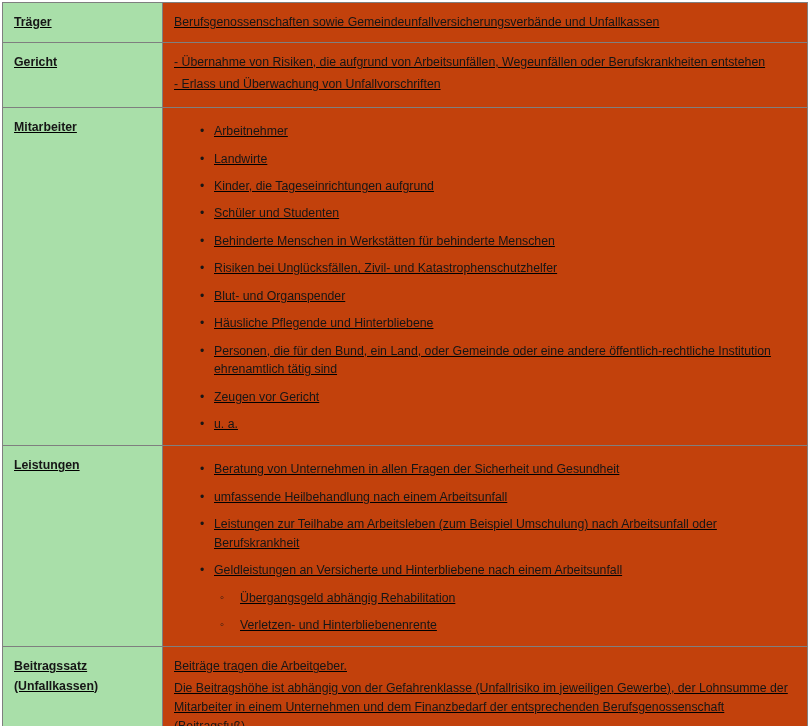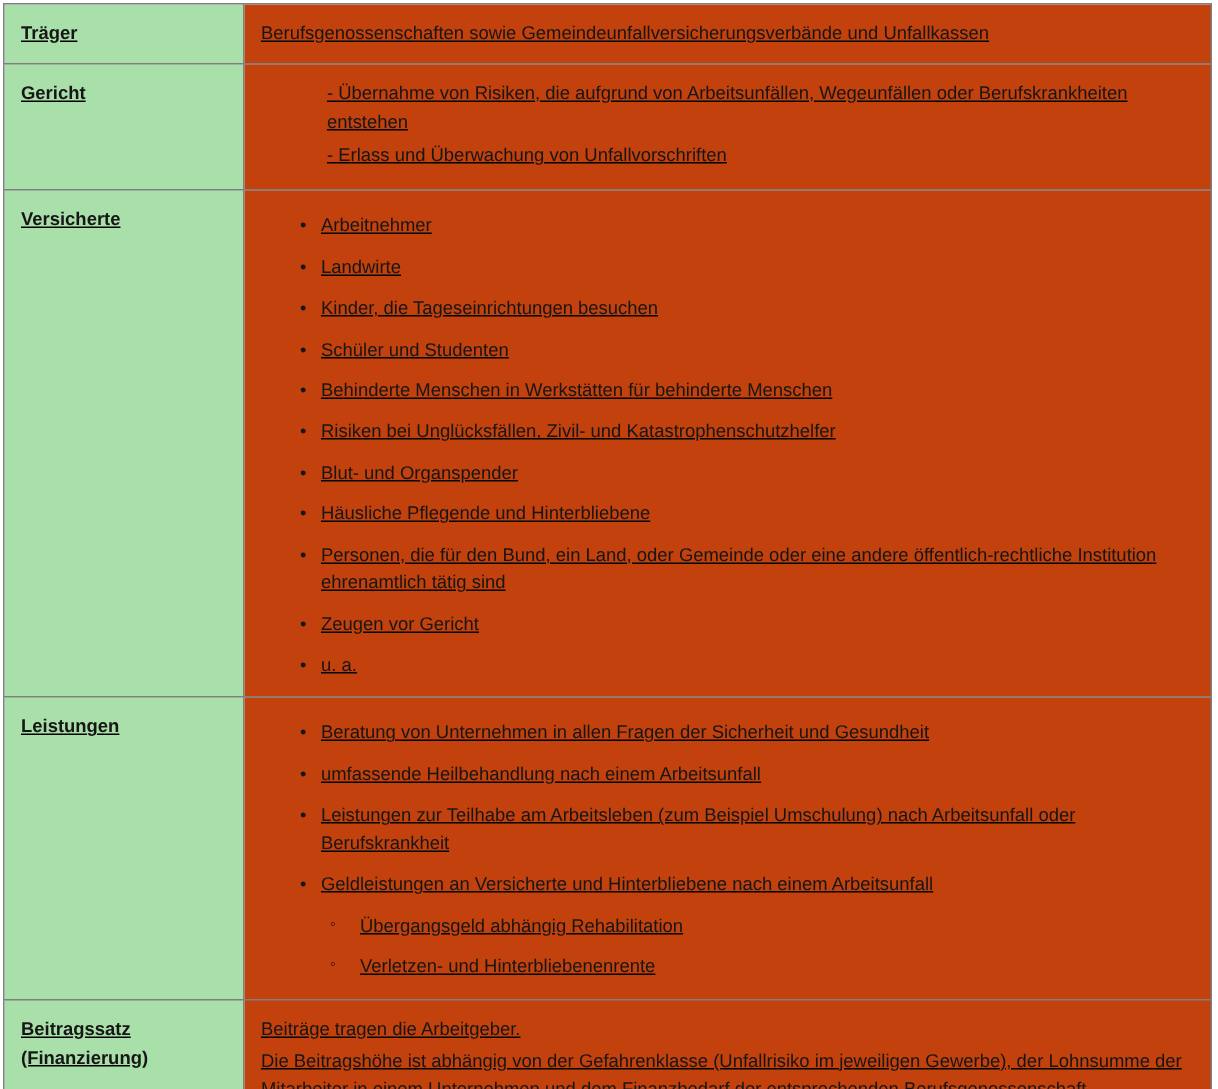--- a/index.html
+++ b/index.html
@@ -86,21 +86,21 @@
     margin-bottom: 0;
   }
   ul.sub-bullets > li > .dot-hollow {
     position: absolute;
     left: 6px;
     top: 0;
     font-size: 11px;
     line-height: 1.6;
   }
   .row-traeger td { padding-top: 11px; padding-bottom: 11px; }
-  .row-aufgaben .content-cell .line { margin-bottom: 3px; margin-left: 44px; }
+  .row-aufgaben .content-cell .line { margin-bottom: 3px; }
   .row-versicherte .content-cell { padding-top: 14px; }
   .row-leistungen .content-cell { padding-top: 14px; }
   .row-beitrag .content-cell .line { margin-bottom: 2px; }
   .label-multi { line-height: 1.6; }
 </style>
 </head>
 <body>
 
 <div class="sheet">
   <table class="info-table">
@@ -114,26 +114,26 @@
 
       <tr class="row-aufgaben">
         <td class="label-cell">Gericht</td>
         <td class="content-cell">
           <span class="line">- Übernahme von Risiken, die aufgrund von Arbeitsunfällen, Wegeunfällen oder Berufskrankheiten entstehen</span>
           <span class="line">- Erlass und Überwachung von Unfallvorschriften</span>
         </td>
       </tr>
 
       <tr class="row-versicherte">
-        <td class="label-cell">Versicherte</td>
+        <td class="label-cell">Mitarbeiter</td>
         <td class="content-cell">
           <ul class="bullets">
             <li><span class="dot">•</span><span>Arbeitnehmer</span></li>
             <li><span class="dot">•</span><span>Landwirte</span></li>
-            <li><span class="dot">•</span><span>Kinder, die Tageseinrichtungen besuchen</span></li>
+            <li><span class="dot">•</span><span>Kinder, die Tageseinrichtungen aufgrund</span></li>
             <li><span class="dot">•</span><span>Schüler und Studenten</span></li>
             <li><span class="dot">•</span><span>Behinderte Menschen in Werkstätten für behinderte Menschen</span></li>
             <li><span class="dot">•</span><span>Risiken bei Unglücksfällen, Zivil- und Katastrophenschutzhelfer</span></li>
             <li><span class="dot">•</span><span>Blut- und Organspender</span></li>
             <li><span class="dot">•</span><span>Häusliche Pflegende und Hinterbliebene</span></li>
             <li><span class="dot">•</span><span>Personen, die für den Bund, ein Land, oder Gemeinde oder eine andere öffentlich-rechtliche Institution ehrenamtlich tätig sind</span></li>
             <li><span class="dot">•</span><span>Zeugen vor Gericht</span></li>
             <li><span class="dot">•</span><span>u. a.</span></li>
           </ul>
         </td>
@@ -154,21 +154,21 @@
                 <li><span class="dot-hollow">◦</span><span>Verletzen- und Hinterbliebenenrente</span></li>
               </ul>
             </li>
           </ul>
         </td>
       </tr>
 
       <tr class="row-beitrag">
         <td class="label-cell label-multi">
           <span class="line">Beitragssatz</span>
-          <span class="line">(Finanzierung)</span>
+          <span class="line">(Unfallkassen)</span>
         </td>
         <td class="content-cell">
           <span class="line">Beiträge tragen die Arbeitgeber.</span>
           <span class="line">Die Beitragshöhe ist abhängig von der Gefahrenklasse (Unfallrisiko im jeweiligen Gewerbe), der Lohnsumme der Mitarbeiter in einem Unternehmen und dem Finanzbedarf der entsprechenden Berufsgenossenschaft (Beitragsfuß).</span>
         </td>
       </tr>
 
     </tbody>
   </table>
 </div>

